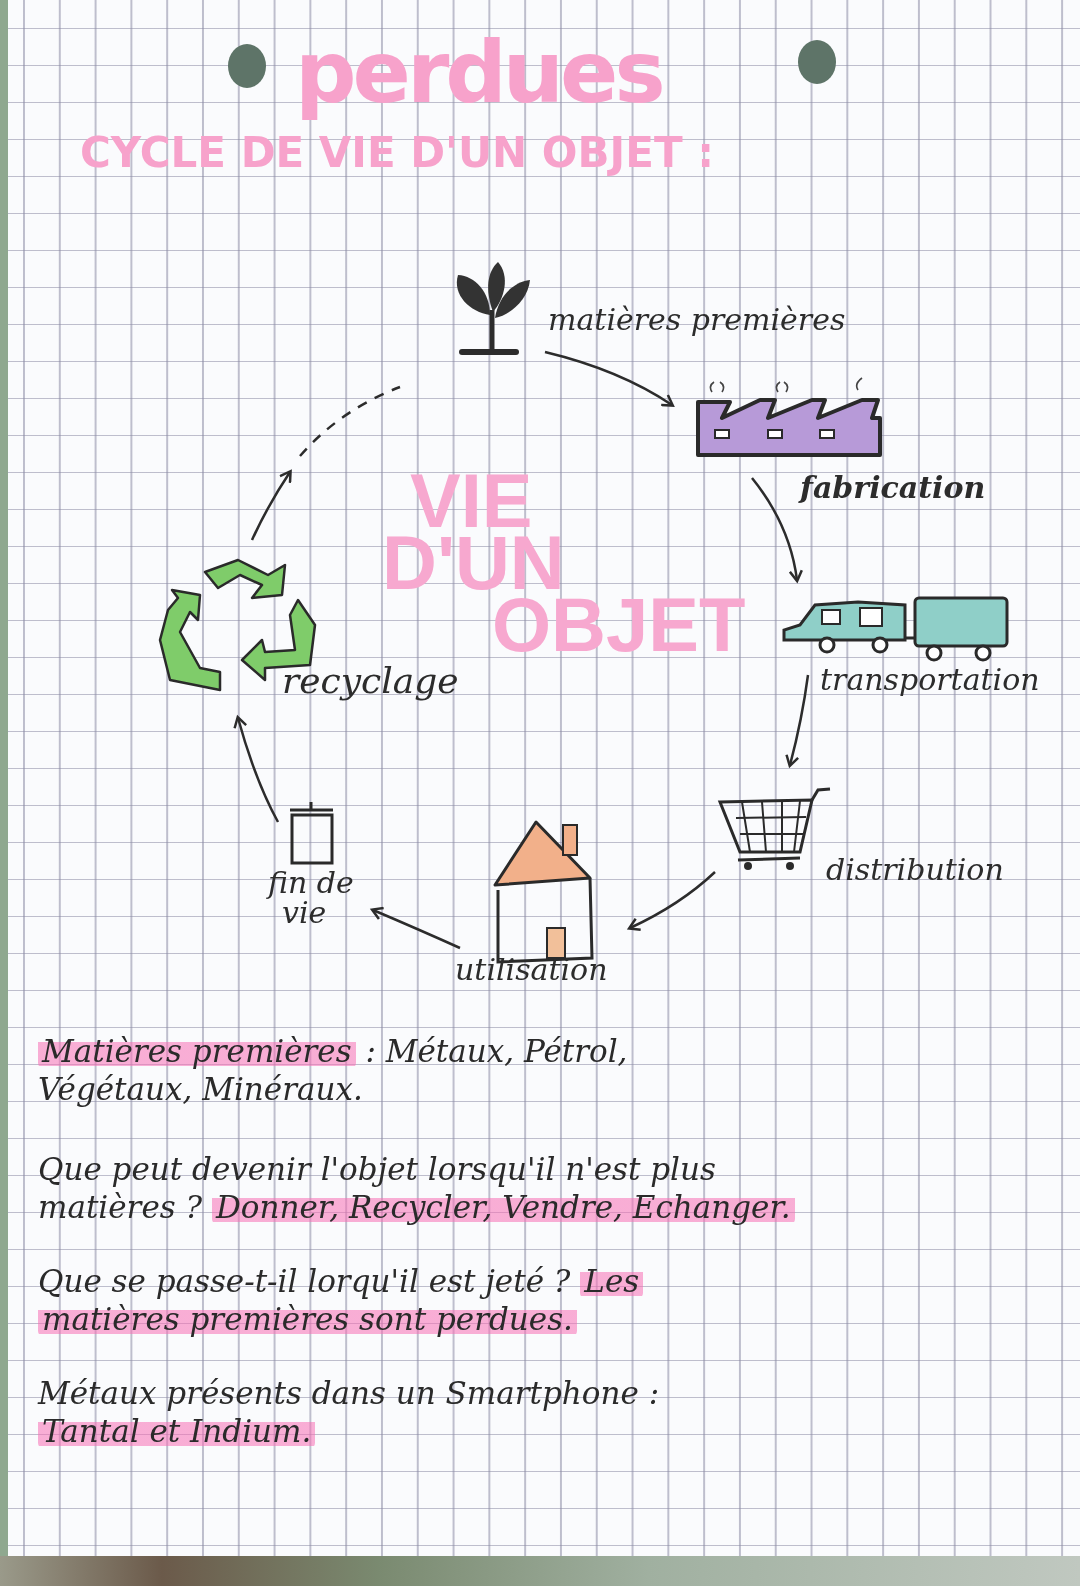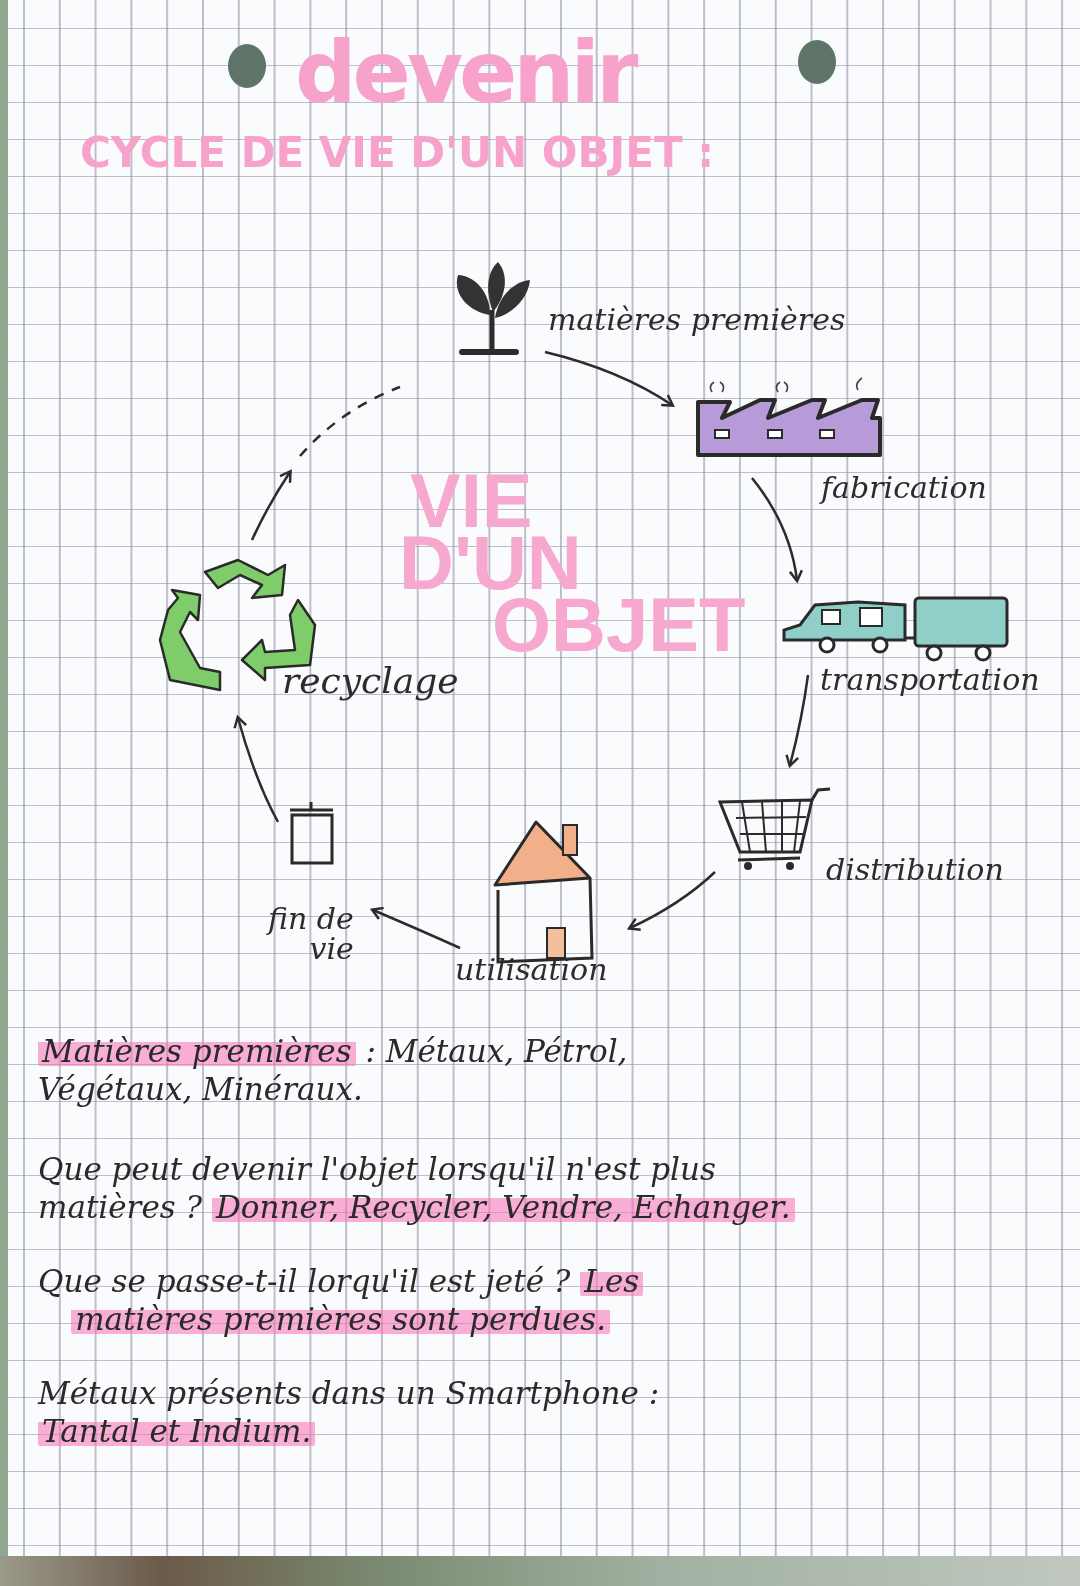--- a/index.html
+++ b/index.html
@@ -46,26 +46,26 @@
   svg.diagram { position:absolute; left:0; top:0; }
 </style>
 </head>
 <body>
 
 <div class="paper"></div>
 <div class="margin-strip"></div>
 <div class="hole" style="left:228px;top:44px;"></div>
 <div class="hole" style="left:798px;top:40px;"></div>
 
-<div class="title-techno">devenir</div>
+<div class="title-techno">perdues</div>
 <div class="title-cycle">CYCLE DE VIE D'UN OBJET :</div>
 
 <div class="center-title">
   <div style="margin-left:30px;">VIE</div>
-  <div style="margin-left:19px;">D'UN</div>
+  <div style="margin-left:2px;">D'UN</div>
   <div style="margin-left:112px;">OBJET</div>
 </div>
 
 <svg class="diagram" width="1080" height="1560" viewBox="0 0 1080 1560">
   <defs>
     <marker id="ah" markerWidth="14" markerHeight="14" refX="10" refY="7" orient="auto" markerUnits="userSpaceOnUse">
       <path d="M1,1 L11,7 L1,13" fill="none" stroke="#2c2c2c" stroke-width="2.5"></path>
     </marker>
   </defs>
 
@@ -135,41 +135,41 @@
     <path d="M205 572 L238 560 L268 575 L285 565 L282 595 L252 598 L262 585 L240 575 L218 588 Z"></path>
     <path d="M298 600 L315 625 L310 665 L265 668 L265 680 L242 660 L262 640 L265 652 L295 650 L290 615 Z"></path>
     <path d="M160 640 L168 610 L178 598 L172 590 L200 595 L198 620 L190 612 L180 632 L200 668 L220 672 L220 690 L170 680 Z"></path>
   </g>
 
   <path d="M252 540 Q268 505 290 472" fill="none" stroke="#2c2c2c" stroke-width="2.5" marker-end="url(#ah)"></path>
   <path d="M300 456 Q340 410 400 387" fill="none" stroke="#2c2c2c" stroke-width="2.5" stroke-dasharray="10 9"></path>
 </svg>
 
 <div class="label" style="left:548px;top:302px;">matières premières</div>
-<div class="label" style="left:821px;top:470px;">fabrication</div>
+<div class="label" style="left:800px;top:470px;font-weight:bold;">fabrication</div>
 <div class="label" style="left:820px;top:662px;text-align:right;">transportation</div>
 <div class="label" style="left:826px;top:808px;margin-top:44px;">distribution</div>
 <div class="label" style="left:455px;top:952px;font-style:italic;">utilisation</div>
-<div class="label" style="left:268px;top:904px;line-height:30px;text-align:right;">
+<div class="label" style="left:268px;top:868px;line-height:30px;">
   <div>fin de</div>
   <div style="margin-left:14px;">vie</div>
 </div>
 <div class="label" style="left:282px;top:660px;font-size:36px;">recyclage</div>
 
 <div class="note" style="top:1032px;">
   <div><span class="hl">Matières premières</span><span> : Métaux, Pétrol,</span></div>
   <div>Végétaux, Minéraux.</div>
 </div>
 
 <div class="note" style="top:1150px;">
   <div>Que peut devenir l'objet lorsqu'il n'est plus</div>
   <div><span>matières ? </span><span class="hl">Donner, Recycler, Vendre, Echanger.</span></div>
 </div>
 
-<div class="note" style="top:1262px;text-align:center;">
+<div class="note" style="top:1262px;">
   <div><span>Que se passe-t-il lorqu'il est jeté ? </span><span class="hl">Les</span></div>
   <div><span class="hl">matières premières sont perdues.</span></div>
 </div>
 
 <div class="note" style="top:1374px;font-style:italic;">
   <div>Métaux présents dans un Smartphone :</div>
   <div><span class="hl">Tantal et Indium.</span></div>
 </div>
 
 <div class="bottom-strip"></div>

